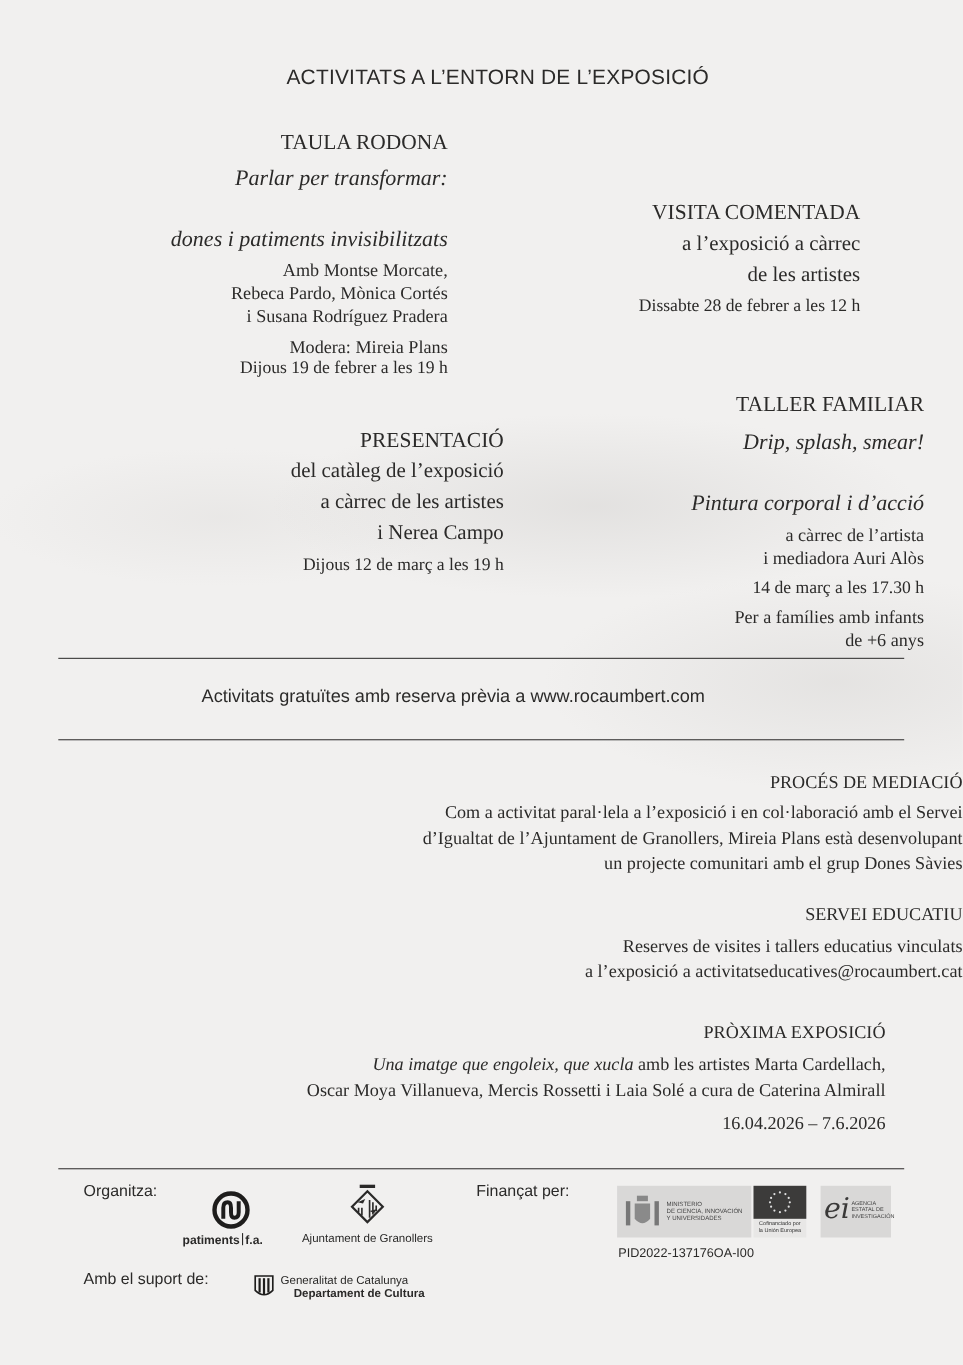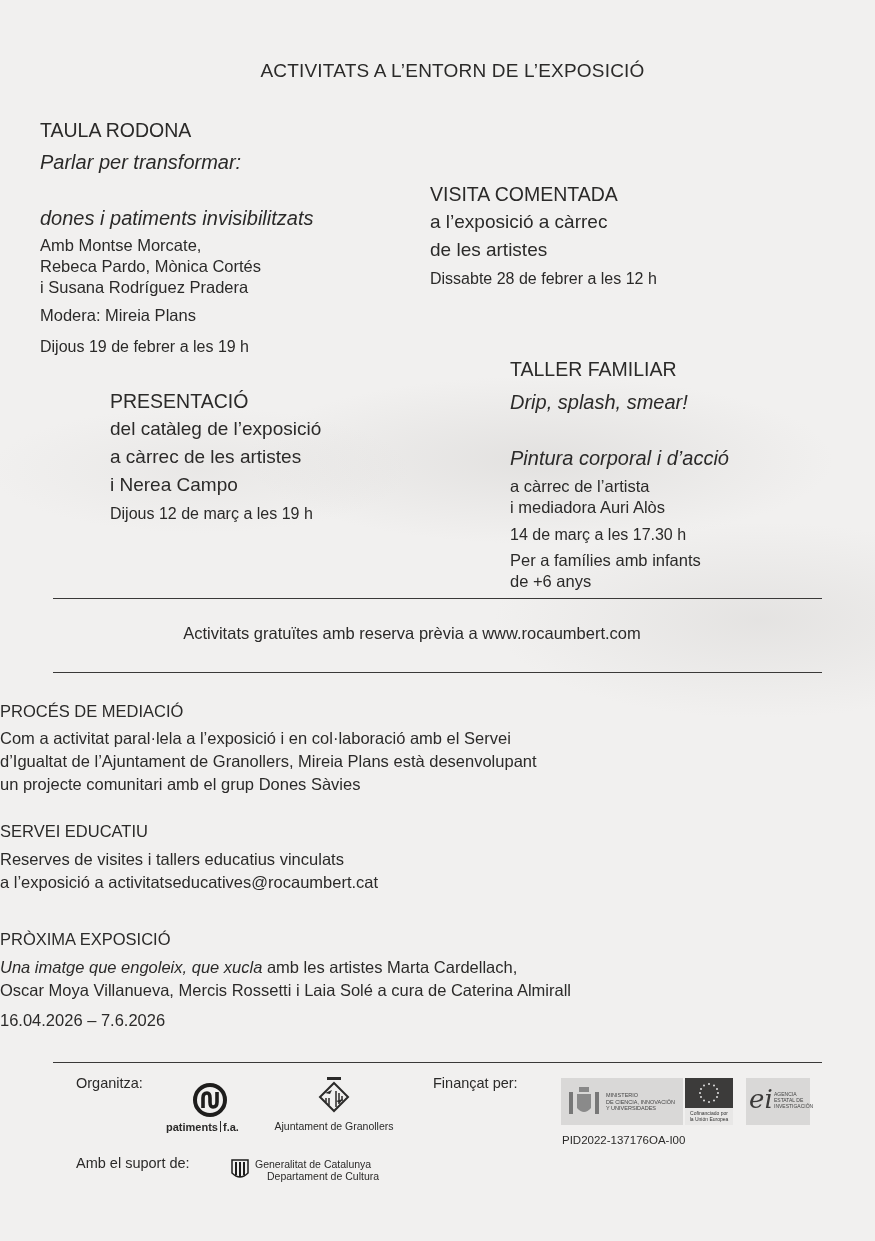--- a/index.html
+++ b/index.html
@@ -10,21 +10,21 @@
       radial-gradient(ellipse 420px 120px at 540px 460px, rgba(200,198,196,0.35), rgba(241,240,239,0) 70%),
       radial-gradient(ellipse 380px 140px at 760px 620px, rgba(205,203,201,0.35), rgba(241,240,239,0) 70%),
       radial-gradient(ellipse 300px 90px at 200px 470px, rgba(215,213,211,0.3), rgba(241,240,239,0) 70%);
     font-family: "Liberation Sans", "DejaVu Sans", sans-serif;
     color: #2b2a29;
     position: relative;
   }
   .abs { position: absolute; }
   .center { text-align: center; }
   .page-title { left: 0; width: 905px; top: 60px; font-size: 19px; letter-spacing: 0.2px; }
-  .block { text-align: left; }
+  .block { text-align: right; font-family: Liberation Serif, serif; }
   .h { font-size: 19.5px; }
   .it { font-style: italic; font-size: 20px; line-height: 28px; margin-top: 28px; }
   .sm { font-size: 16.5px; line-height: 21px; }
   .md { font-size: 19px; line-height: 28px; }
   .date { font-size: 16px; }
   .rule { left: 53px; width: 769px; height: 1px; background: #3a3938; }
   .sec-title { font-size: 16.5px; }
   .body-text { font-size: 16.5px; line-height: 23px; }
   .small-label { font-size: 10.5px; color: #2b2a29; }
   .funder-box { background: #d9d8d7; }
@@ -35,21 +35,21 @@
 <div class="abs center page-title">ACTIVITATS A L’ENTORN DE L’EXPOSICIÓ</div>
 
 <div class="abs block" style="left:40px; width:367px; top:118px;">
   <div class="h" style="line-height:24px;">TAULA RODONA</div>
   <div class="it" style="margin-top:6px;">Parlar per transformar:</div>
   <div class="it">dones i patiments invisibilitzats</div>
   <div class="sm" style="margin-top:3px;">Amb Montse Morcate,</div>
   <div class="sm">Rebeca Pardo, Mònica Cortés</div>
   <div class="sm">i Susana Rodríguez Pradera</div>
   <div class="sm" style="margin-top:7px;">Modera: Mireia Plans</div>
-  <div class="date" style="margin-top:12px;">Dijous 19 de febrer a les 19 h</div>
+  <div class="date" style="margin-top:0;">Dijous 19 de febrer a les 19 h</div>
 </div>
 
 <div class="abs block" style="left:430px; width:352px; top:180px;">
   <div class="h" style="line-height:28px;">VISITA COMENTADA</div>
   <div class="md">a l’exposició a càrrec</div>
   <div class="md">de les artistes</div>
   <div class="date" style="margin-top:6px;">Dissabte 28 de febrer a les 12 h</div>
 </div>
 
 <div class="abs block" style="left:110px; width:348px; top:387px;">
@@ -181,15 +181,15 @@
 <div class="abs" style="left:76px; top:1155px; font-size:14.5px;">Amb el suport de:</div>
 <div class="abs" style="left:231px; top:1158px; width:180px; height:26px;">
   <svg width="18" height="22" viewBox="0 0 18 22" style="position:absolute; left:0; top:1px;">
     <path d="M1 1 H17 V14 Q9 22 1 14 Z" fill="none" stroke="#1e1d1c" stroke-width="1.5"></path>
     <rect x="4" y="3" width="2" height="13" fill="#1e1d1c"></rect>
     <rect x="8" y="3" width="2" height="15" fill="#1e1d1c"></rect>
     <rect x="12" y="3" width="2" height="13" fill="#1e1d1c"></rect>
   </svg>
   <div style="position:absolute; left:24px; top:0; font-size:10.5px; line-height:12px; white-space:nowrap;">
     <div>Generalitat de Catalunya</div>
-    <div style="font-weight:normal;padding-left:12px;">Departament de Cultura</div>
+    <div style="font-weight:bold;padding-left:12px;">Departament de Cultura</div>
   </div>
 </div>
 
 </body></html>

